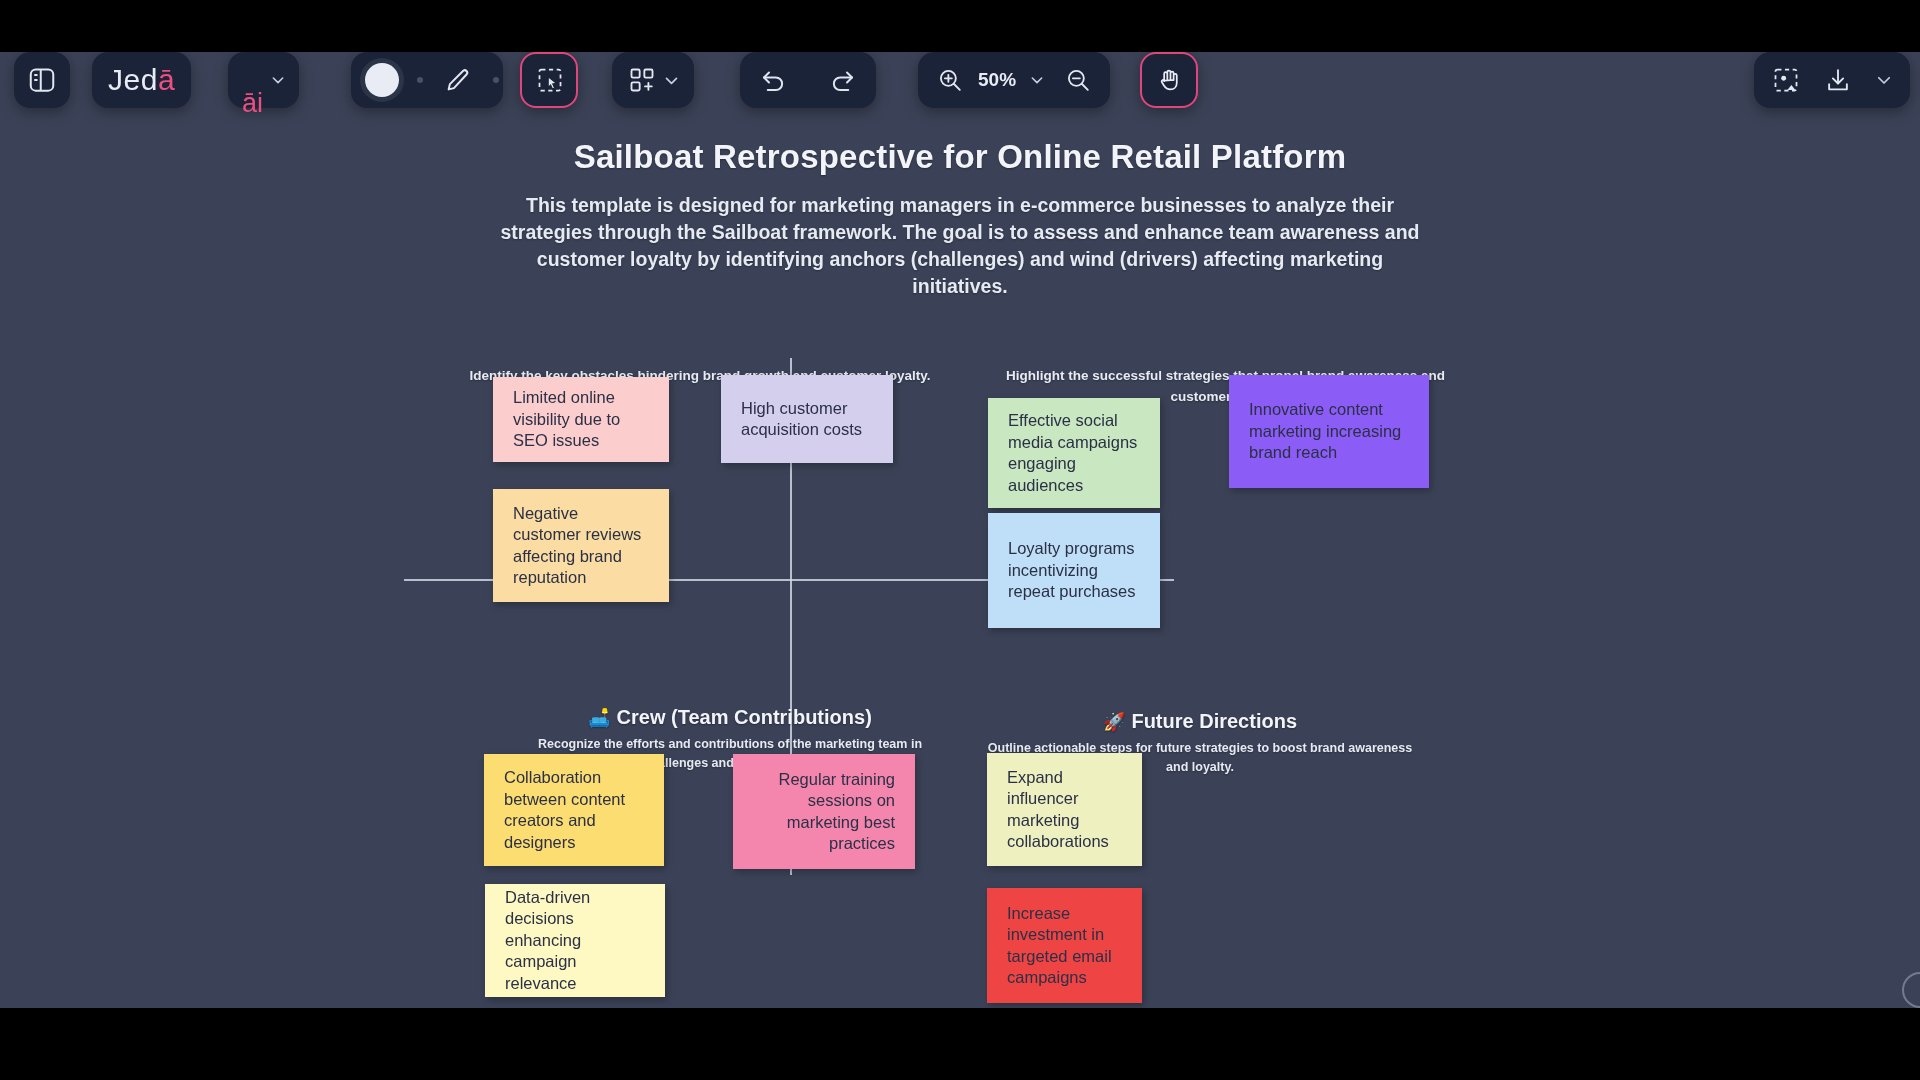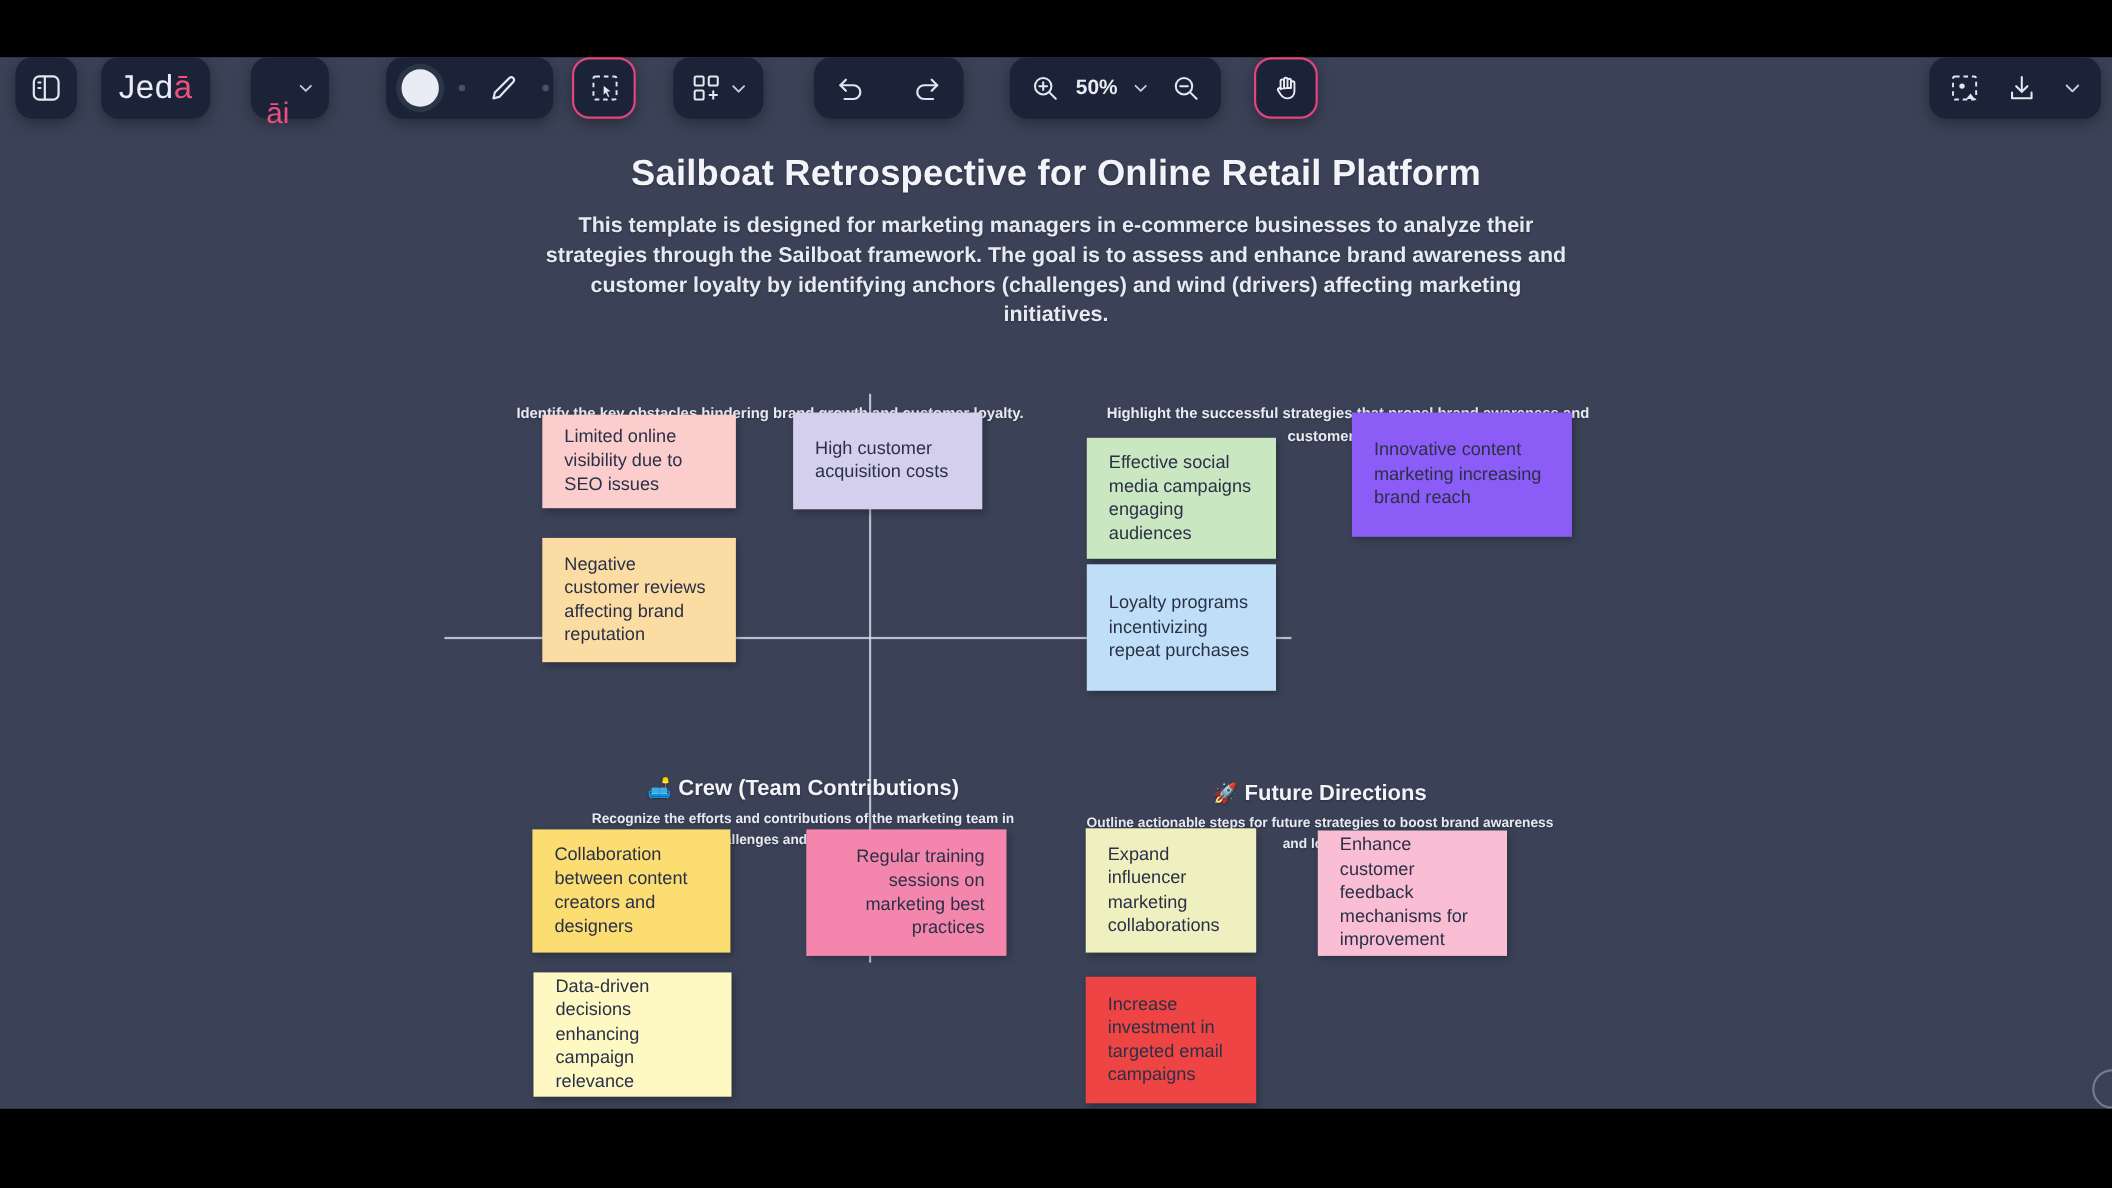--- a/index.html
+++ b/index.html
@@ -188,21 +188,21 @@
 </style>
 </head>
 <body>
 
 <div id="app">
 
   <div class="board">
     <div class="board-inner" id="board-inner">
 
       <div class="title">Sailboat Retrospective for Online Retail Platform</div>
-      <div class="subtitle">This template is designed for marketing managers in e-commerce businesses to analyze their strategies through the Sailboat framework. The goal is to assess and enhance brand awareness and customer loyalty by identifying anchors (challenges) and wind (drivers) affecting marketing initiatives.</div>
+      <div class="subtitle">This template is designed for marketing managers in e-commerce businesses to analyze their strategies through the Sailboat framework. The goal is to assess and enhance team awareness and customer loyalty by identifying anchors (challenges) and wind (drivers) affecting marketing initiatives.</div>
 
       <div class="col-desc left">Identify the key obstacles hindering brand growth and customer loyalty.</div>
       <div class="col-desc right">Highlight the successful strategies that propel brand awareness and customer loyalty.</div>
 
       <div class="div-v" style="left:790px; top:306px; height:222px;"></div>
       <div class="div-h" style="left:404px; top:527px; width:770px;"></div>
       <div class="div-v" style="left:790px; top:527px; height:296px;"></div>
 
       <div class="sec-head crew">
         <div class="h">
@@ -241,23 +241,20 @@
           <span>Collaboration between content creators and designers</span>
         </div>
         <div class="note" style="left: 733px; top: 702px; width: 182px; height: 115px; background: rgb(244, 134, 174); text-align: right;">
           <span>Regular training sessions on marketing best practices</span>
         </div>
         <div class="note" style="left: 485px; top: 832px; width: 180px; height: 113px; background: #fef9c3;">
           <span>Data-driven decisions enhancing campaign relevance</span>
         </div>
         <div class="note" style="left: 987px; top: 701px; width: 155px; height: 113px; background: rgb(239, 240, 192);">
           <span>Expand influencer marketing collaborations</span>
-        </div>
-        <div class="note" style="left: 1198px; top: 703px; width: 172px; height: 114px; background: rgb(249, 190, 211);">
-          <span>Enhance customer feedback mechanisms for improvement</span>
         </div>
         <div class="note" style="left: 987px; top: 836px; width: 155px; height: 115px; background: #ef4444;">
           <span>Increase investment in targeted email campaigns</span>
         </div>
       </div>
   </div>
 
   <div class="toolbar">
 
     <div class="tb-group" style="left:14px; width:56px;">

